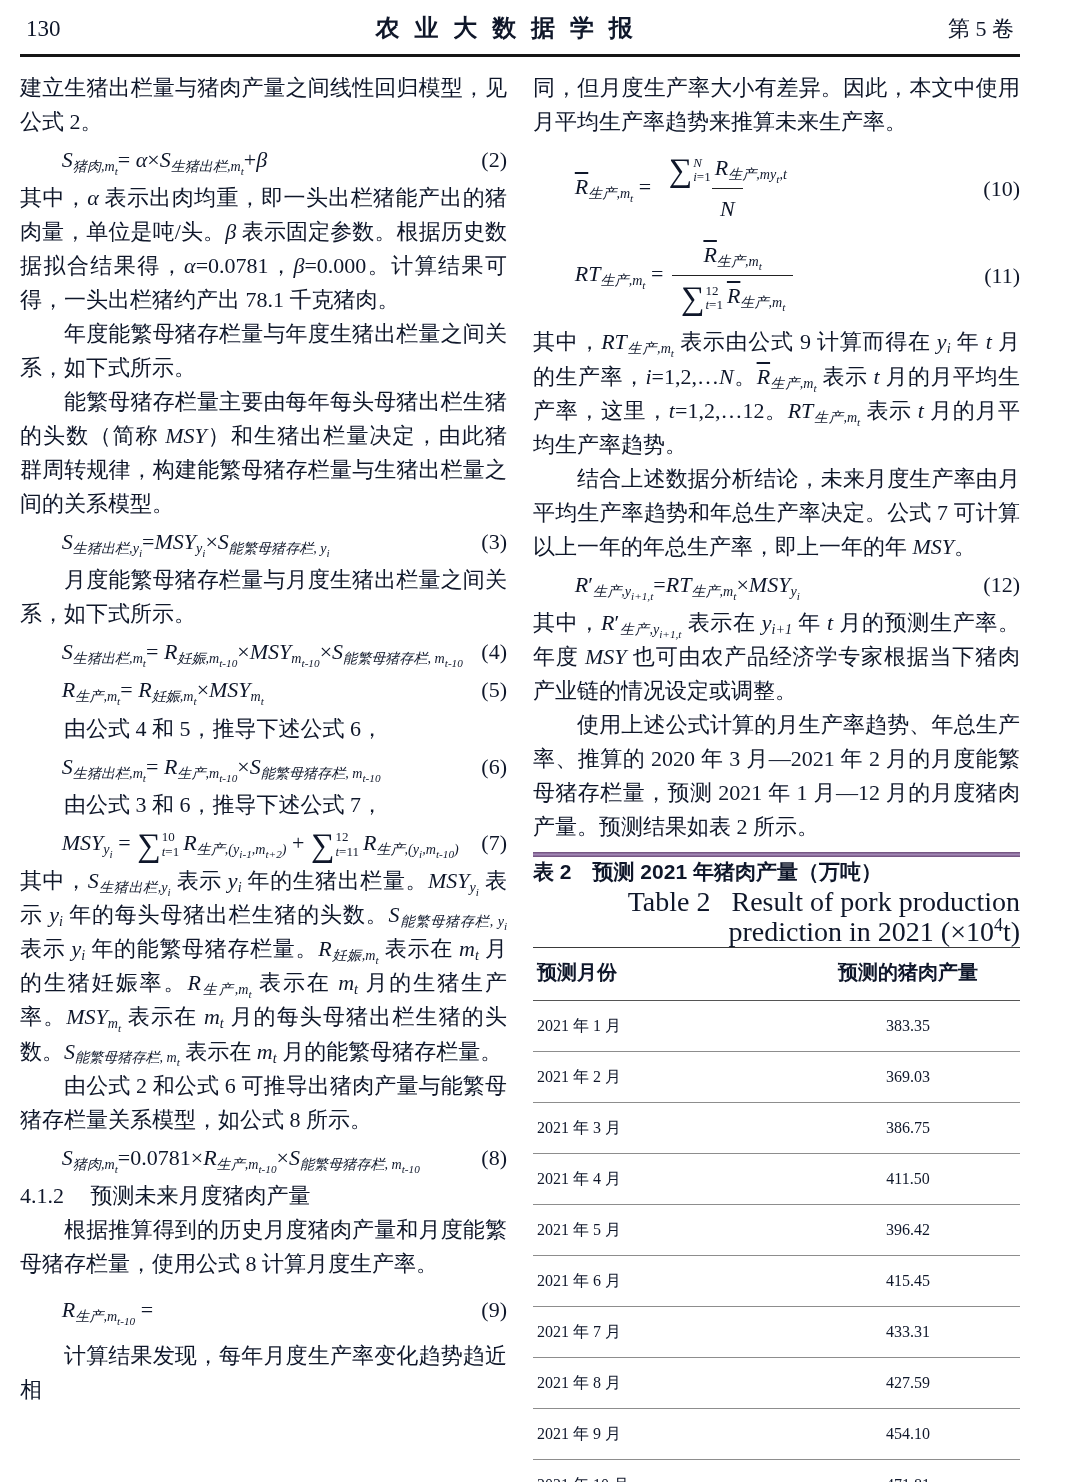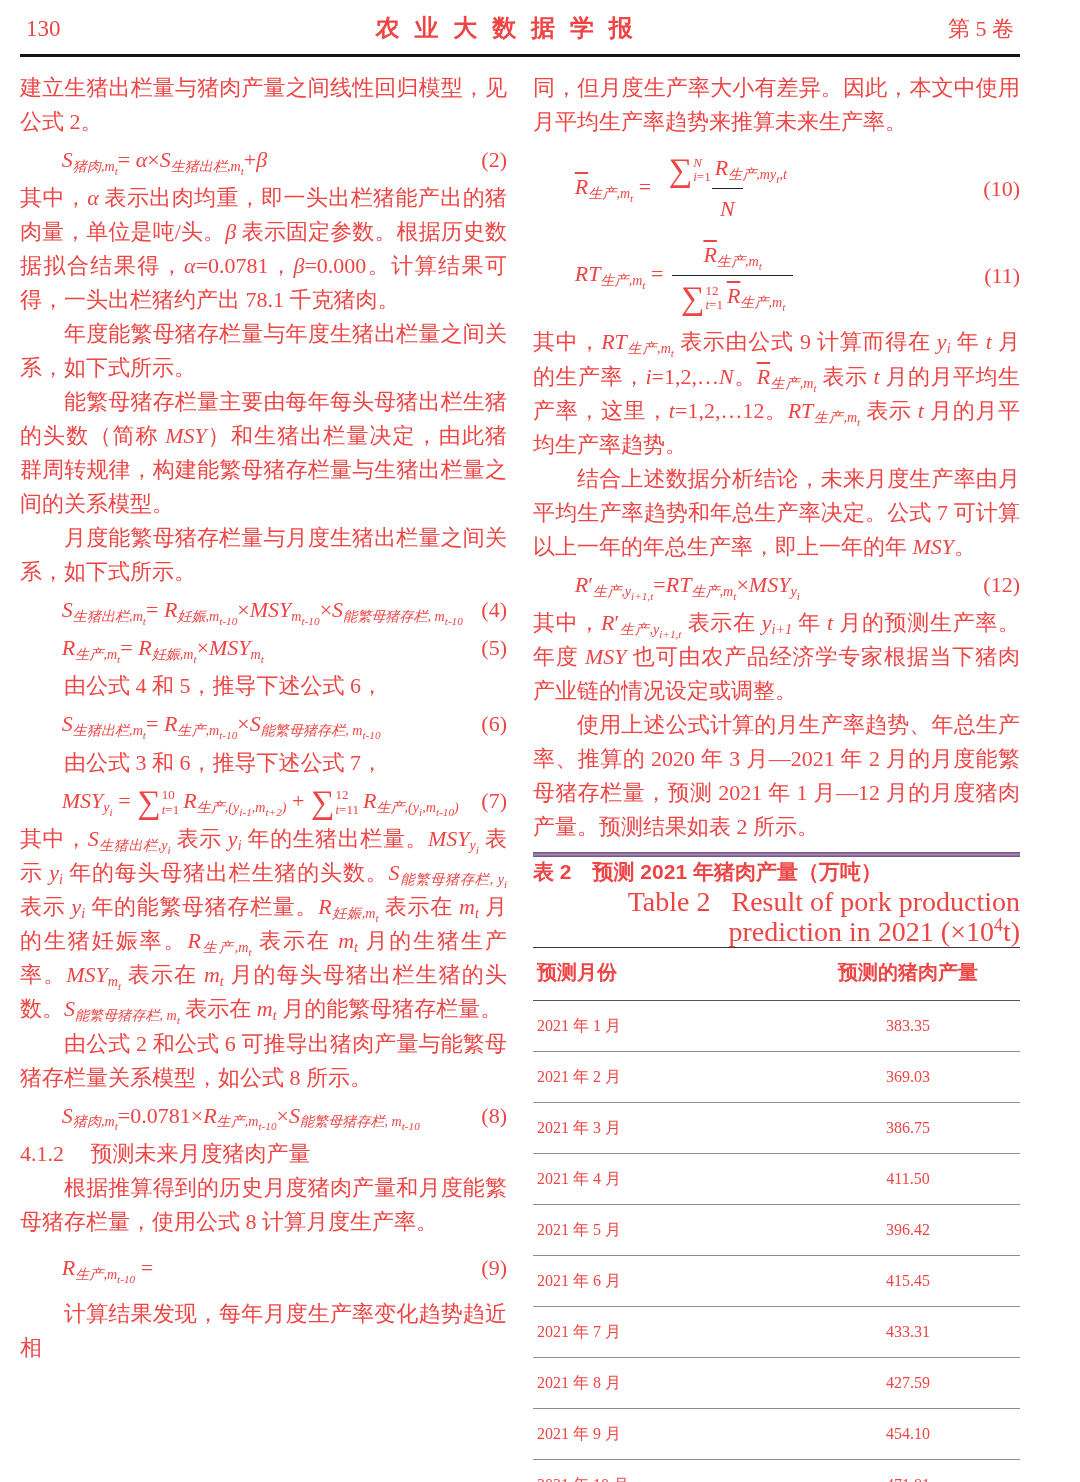--- a/index.html
+++ b/index.html
@@ -1,19 +1,19 @@
 <!DOCTYPE html>
 <html><head>
 <meta charset="utf-8">
 <style>
   * { box-sizing: border-box; margin: 0; padding: 0; }
   html,body { background:#ffffff; }
   .page {
     width:1040px; height:1482px; overflow:hidden; background:#ffffff;
-    color:#ef4444; font-family:"Liberation Serif","DejaVu Serif",serif;
+    color:#0f172a; font-family:"Liberation Serif","DejaVu Serif",serif;
     padding:8px 20px 0 20px;
   }
   .page-header { display:flex; align-items:baseline; justify-content:space-between; padding:4px 6px 2px 6px; }
   .page-number { font-size:23px; }
   .journal-title { font-family:"Liberation Sans","DejaVu Sans",sans-serif; font-weight:700; font-size:24px; letter-spacing:0.62em; text-indent:0.62em; }
   .volume-label { font-size:22px; }
   .header-rule { border:none; border-top:3px solid #151515; margin-top:8px; }
   .columns { display:flex; gap:26px; margin-top:14px; }
   .col { flex:1; min-width:0; font-size:22px; line-height:34px; text-align:justify; }
   .col p { margin:0; }
@@ -70,20 +70,24 @@
 
       <div class="eq">
         <span class="eq-body"><i>S</i><sub>猪肉,<i>m</i><sub><i>t</i></sub></sub>= <i>α</i>×<i>S</i><sub>生猪出栏,<i>m</i><sub><i>t</i></sub></sub>+<i>β</i></span>
         <span class="eq-num">(2)</span>
       </div>
 
       <p>其中，<i>α</i> 表示出肉均重，即一头出栏猪能产出的猪肉量，单位是吨/头。<i>β</i> 表示固定参数。根据历史数据拟合结果得，<i>α</i>=0.0781，<i>β</i>=0.000。计算结果可得，一头出栏猪约产出 78.1 千克猪肉。</p>
       <p class="indent">年度能繁母猪存栏量与年度生猪出栏量之间关系，如下式所示。</p>
       <p class="indent">能繁母猪存栏量主要由每年每头母猪出栏生猪的头数（简称 <i>MSY</i>）和生猪出栏量决定，由此猪群周转规律，构建能繁母猪存栏量与生猪出栏量之间的关系模型。</p>
 
+      <div class="eq">
+        <span class="eq-body"><i>S</i><sub>生猪出栏,<i>y</i><sub><i>i</i></sub></sub>=<i>MSY</i><sub><i>y</i><sub><i>i</i></sub></sub>×<i>S</i><sub>能繁母猪存栏, <i>y</i><sub><i>i</i></sub></sub></span>
+        <span class="eq-num">(3)</span>
+      </div>
 
       <p class="indent">月度能繁母猪存栏量与月度生猪出栏量之间关系，如下式所示。</p>
 
       <div class="eq">
         <span class="eq-body"><i>S</i><sub>生猪出栏,<i>m</i><sub><i>t</i></sub></sub>= <i>R</i><sub>妊娠,<i>m</i><sub><i>t</i>-10</sub></sub>×<i>MSY</i><sub><i>m</i><sub><i>t</i>-10</sub></sub>×<i>S</i><sub>能繁母猪存栏, <i>m</i><sub><i>t</i>-10</sub></sub></span>
         <span class="eq-num">(4)</span>
       </div>
       <div class="eq">
         <span class="eq-body"><i>R</i><sub>生产,<i>m</i><sub><i>t</i></sub></sub>= <i>R</i><sub>妊娠,<i>m</i><sub><i>t</i></sub></sub>×<i>MSY</i><sub><i>m</i><sub><i>t</i></sub></sub></span>
         <span class="eq-num">(5)</span>

